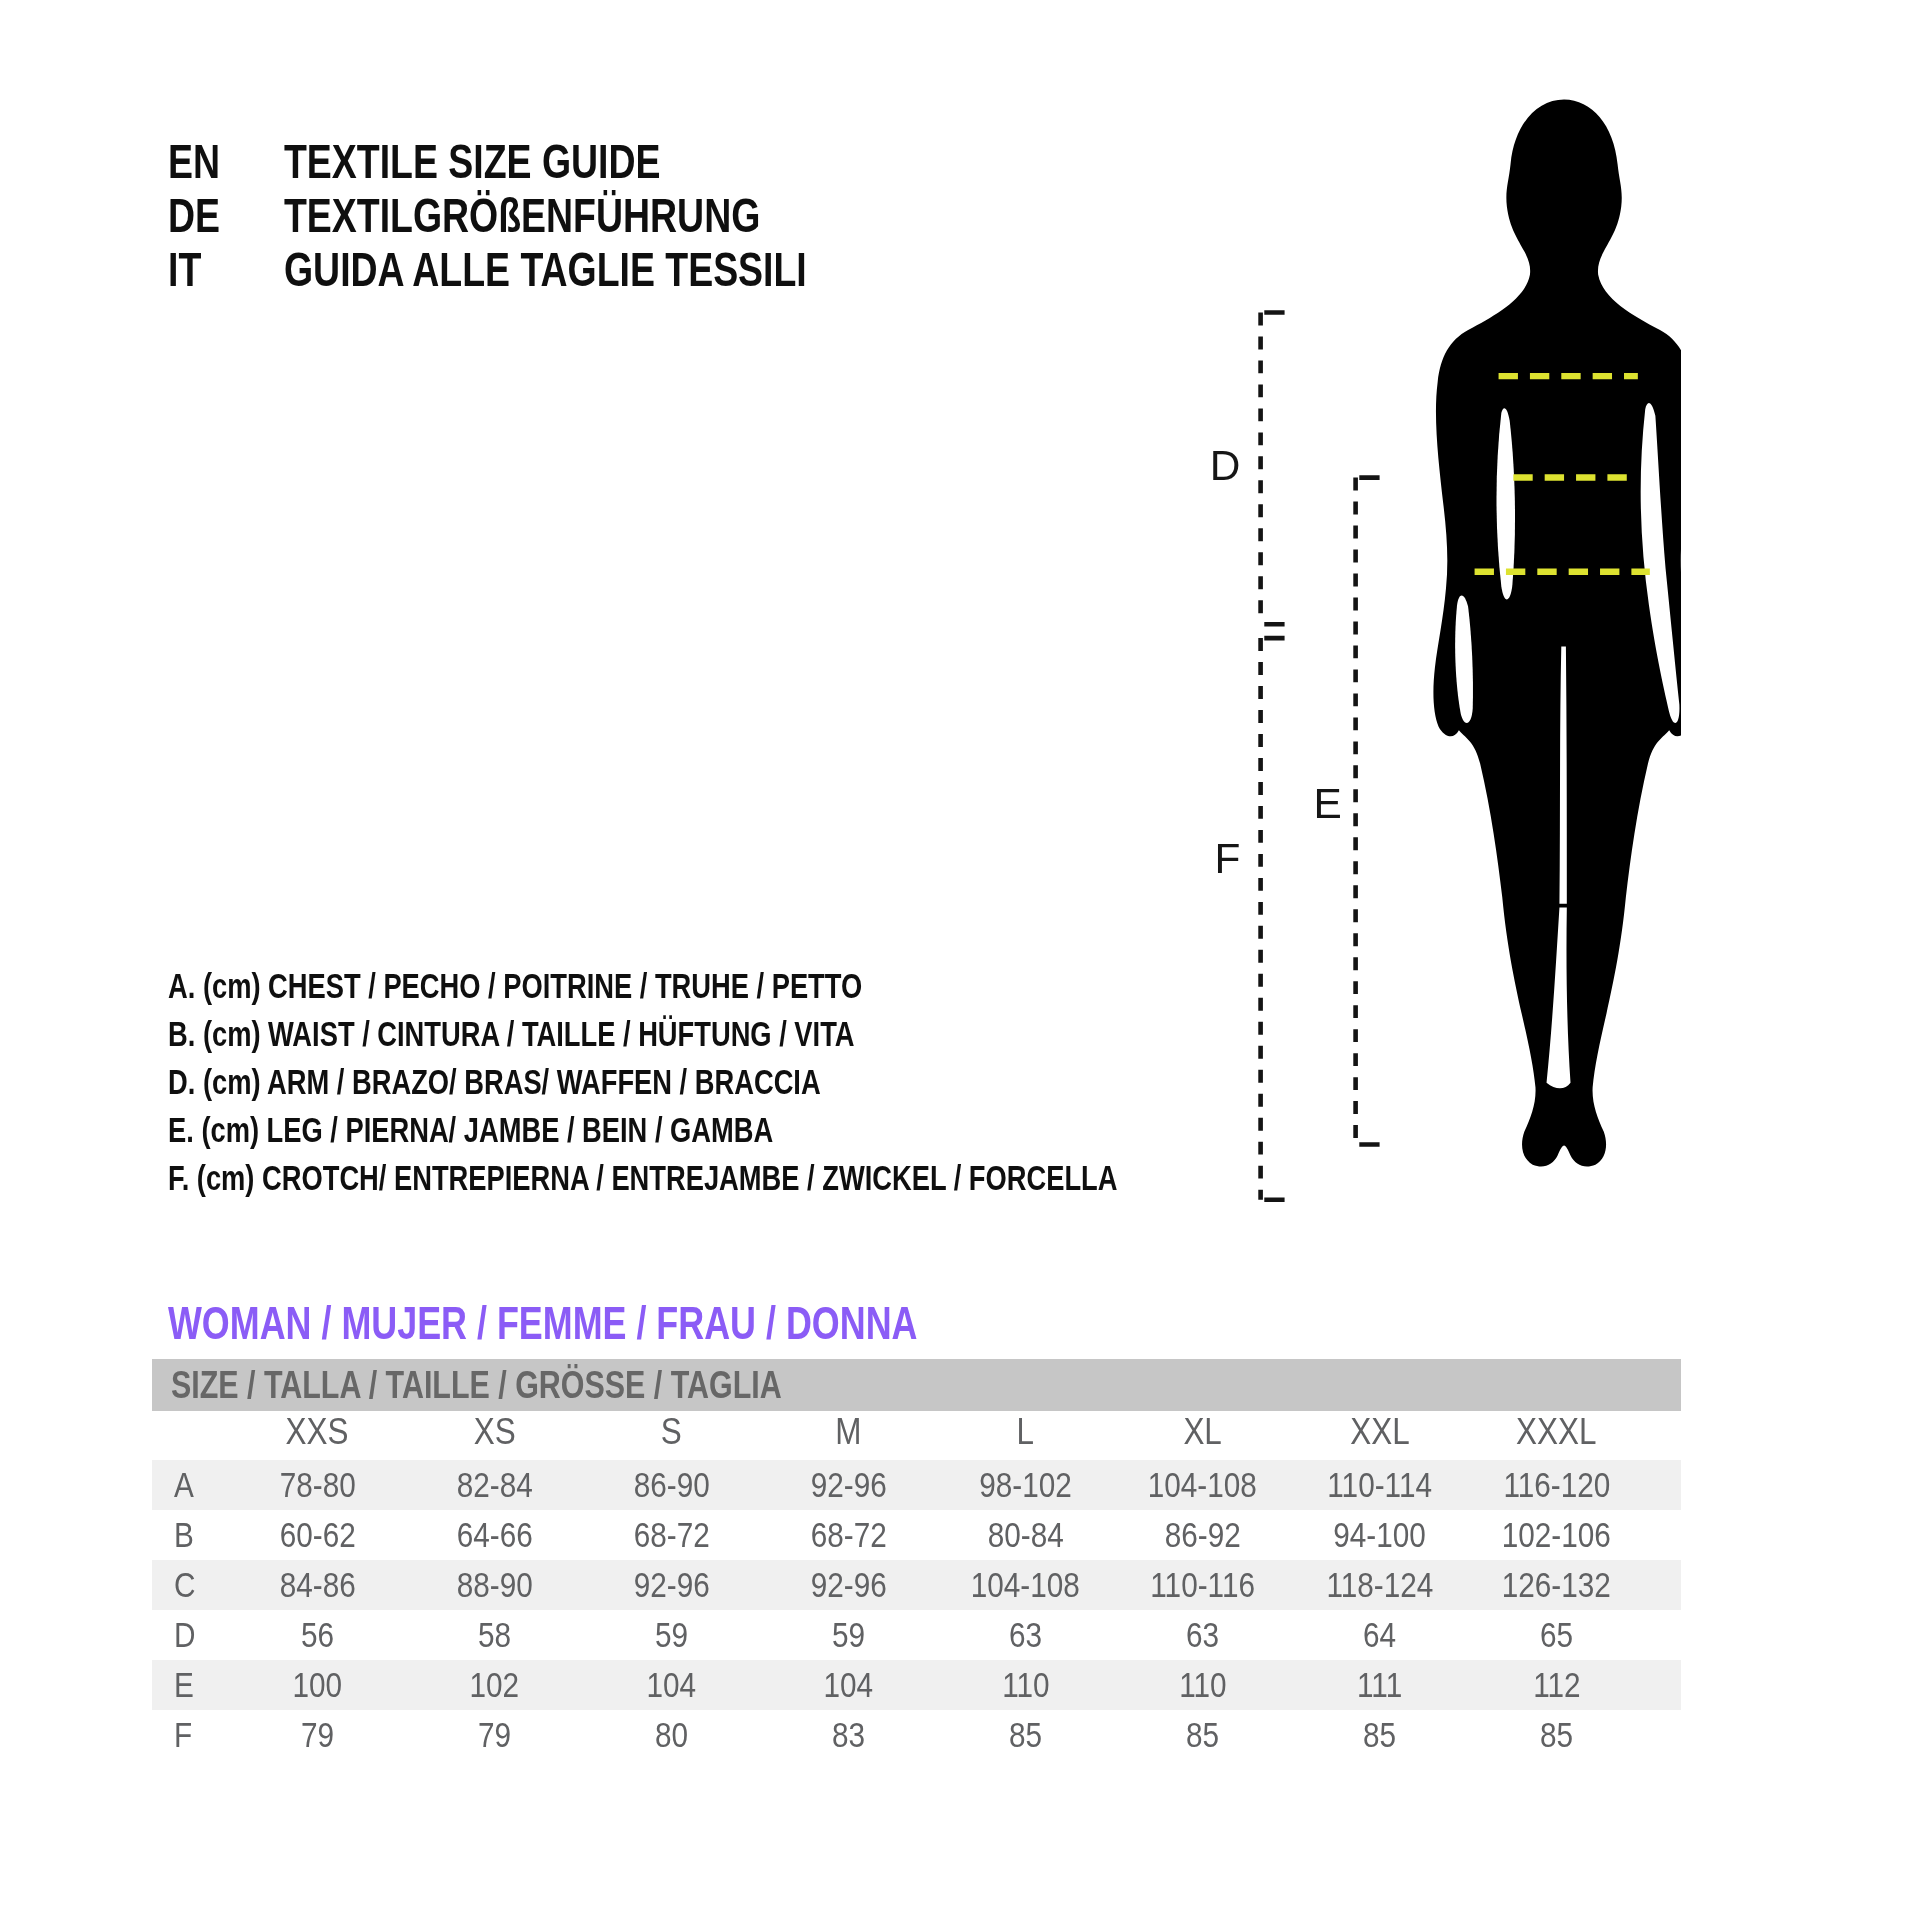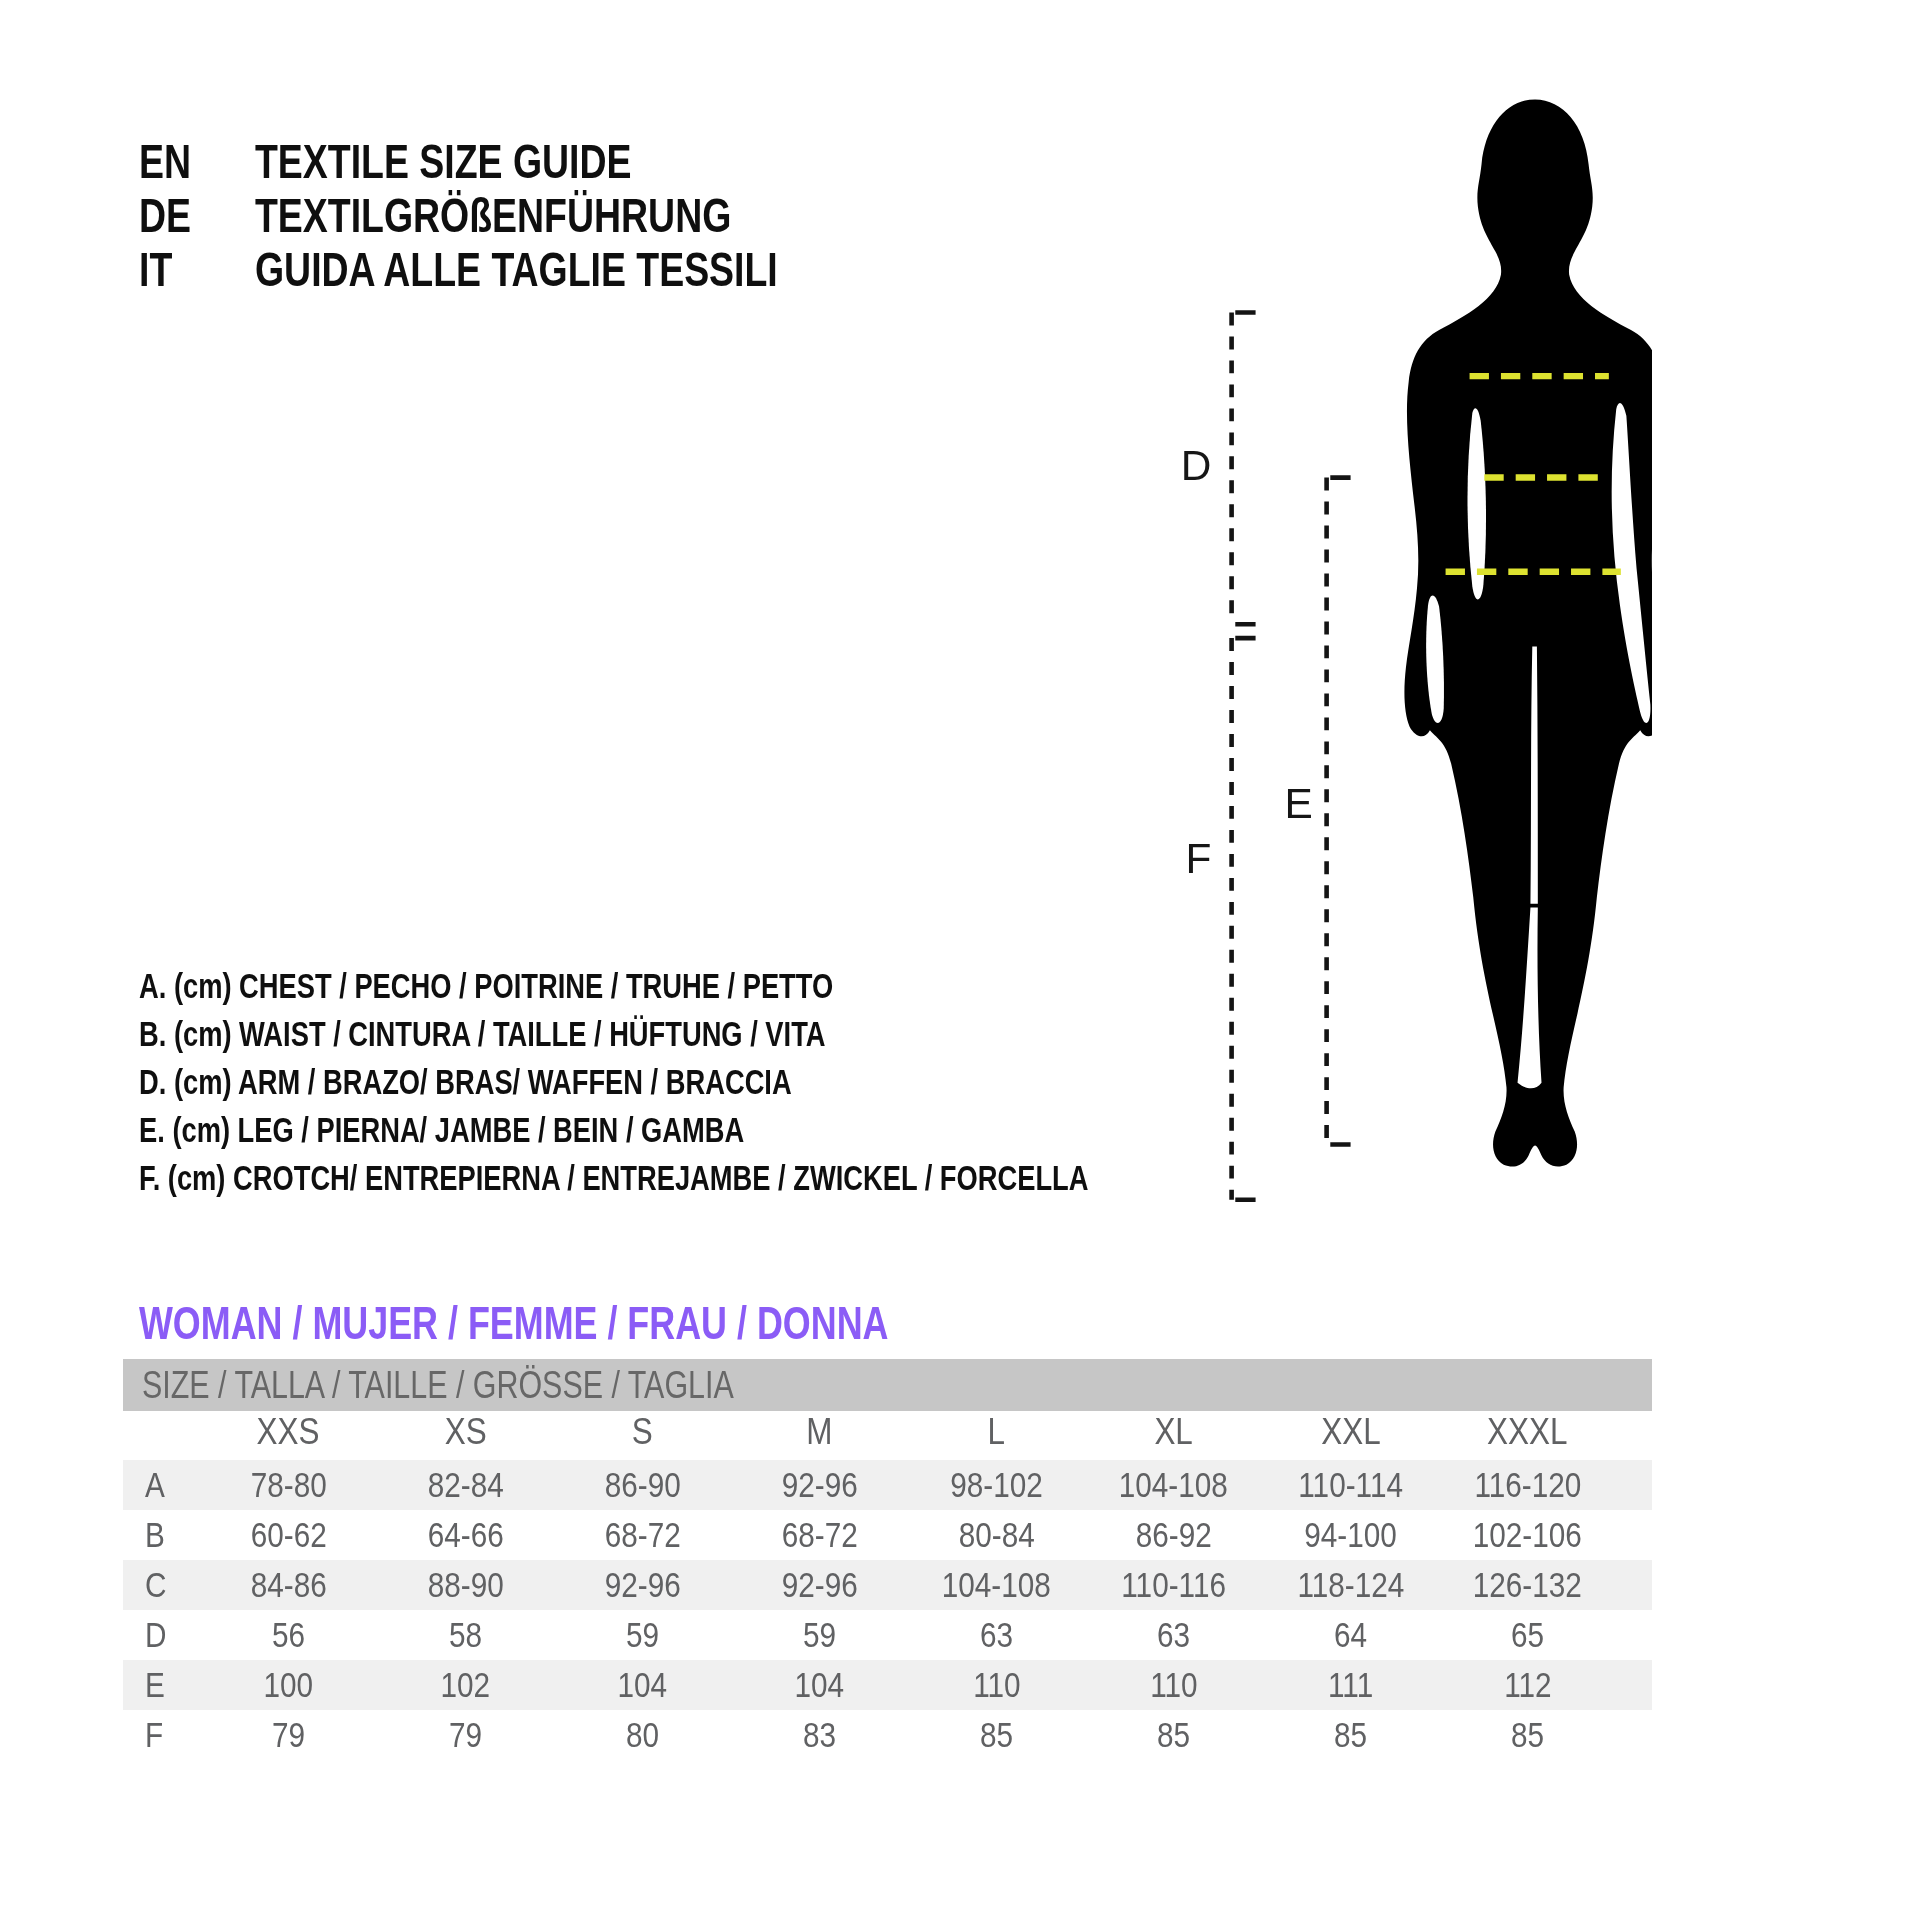--- a/index.html
+++ b/index.html
@@ -1,18 +1,18 @@
 <!DOCTYPE html>
 <html style="font-size:14.8px"><head>
 <meta charset="utf-8">
 <style>
   html,body { margin:0; padding:0; background:#ffffff; }
   #canvas {
     position:relative; width:1652px; height:1923px; background:#ffffff;
-    font-family:"Liberation Sans", sans-serif; overflow:hidden; color:#111;
+    font-family:"Liberation Sans", sans-serif; overflow:hidden; color:#111;margin-left:29px;
   }
   
   .tx { display:inline-block; transform:scaleX(.78); transform-origin:0 50%; white-space:nowrap; }
   .txc { display:inline-block; transform:scaleX(.85); transform-origin:50% 50%; white-space:nowrap; }
   .txl { display:inline-block; transform:scaleX(.85); transform-origin:0 50%; white-space:nowrap; }
 
   
   .langs { position:absolute; left:139px; top:134px; }
   .lang-row { display:flex; height:54px; align-items:center; font-size:48px; font-weight:bold; color:#0f0f0f; }
   .lang-code { width:116px; flex:0 0 116px; }
@@ -21,21 +21,21 @@
   .legend { position:absolute; left:139px; top:962px; }
   .legend-row { height:48px; display:flex; align-items:center; font-size:35px; font-weight:bold; color:#0f0f0f; }
 
   
   .woman { position:absolute; left:139px; top:1298px; height:50px; display:flex; align-items:center;
            font-size:46px; font-weight:bold; color:#8b5cf6; }
 
   
   .size-table { position:absolute; left:123px; top:1359px; width:1671px; }
   .bar { height:52px; background:#c6c6c6; display:flex; align-items:center; padding-left:18.5px;
-         font-size:39px; font-weight:normal; color:#676767; }
+         font-size:39px; font-weight:bold; color:#676767; }
   .thead { height:49px; display:flex; align-items:flex-start; font-size:37px; color:#606163; }
   .trow  { height:50px; display:flex; align-items:center; font-size:35px; color:#606163; }
   .trow.stripe { background:#f0f0f0; }
   .cell { width:177px; flex:0 0 177px; display:flex; align-items:center; justify-content:center; }
   .cell.rowlabel { width:77px; flex:0 0 77px; justify-content:flex-start; padding-left:22px; box-sizing:border-box; }
 
   
   .figure { position:absolute; left:1108px; top:74px; width:701px; height:1237px; }
   .figure svg { display:block; width:701px; height:1237px; }
   .fig-label { font-size:46px; fill:#161616; font-family:"Liberation Sans", sans-serif; }

